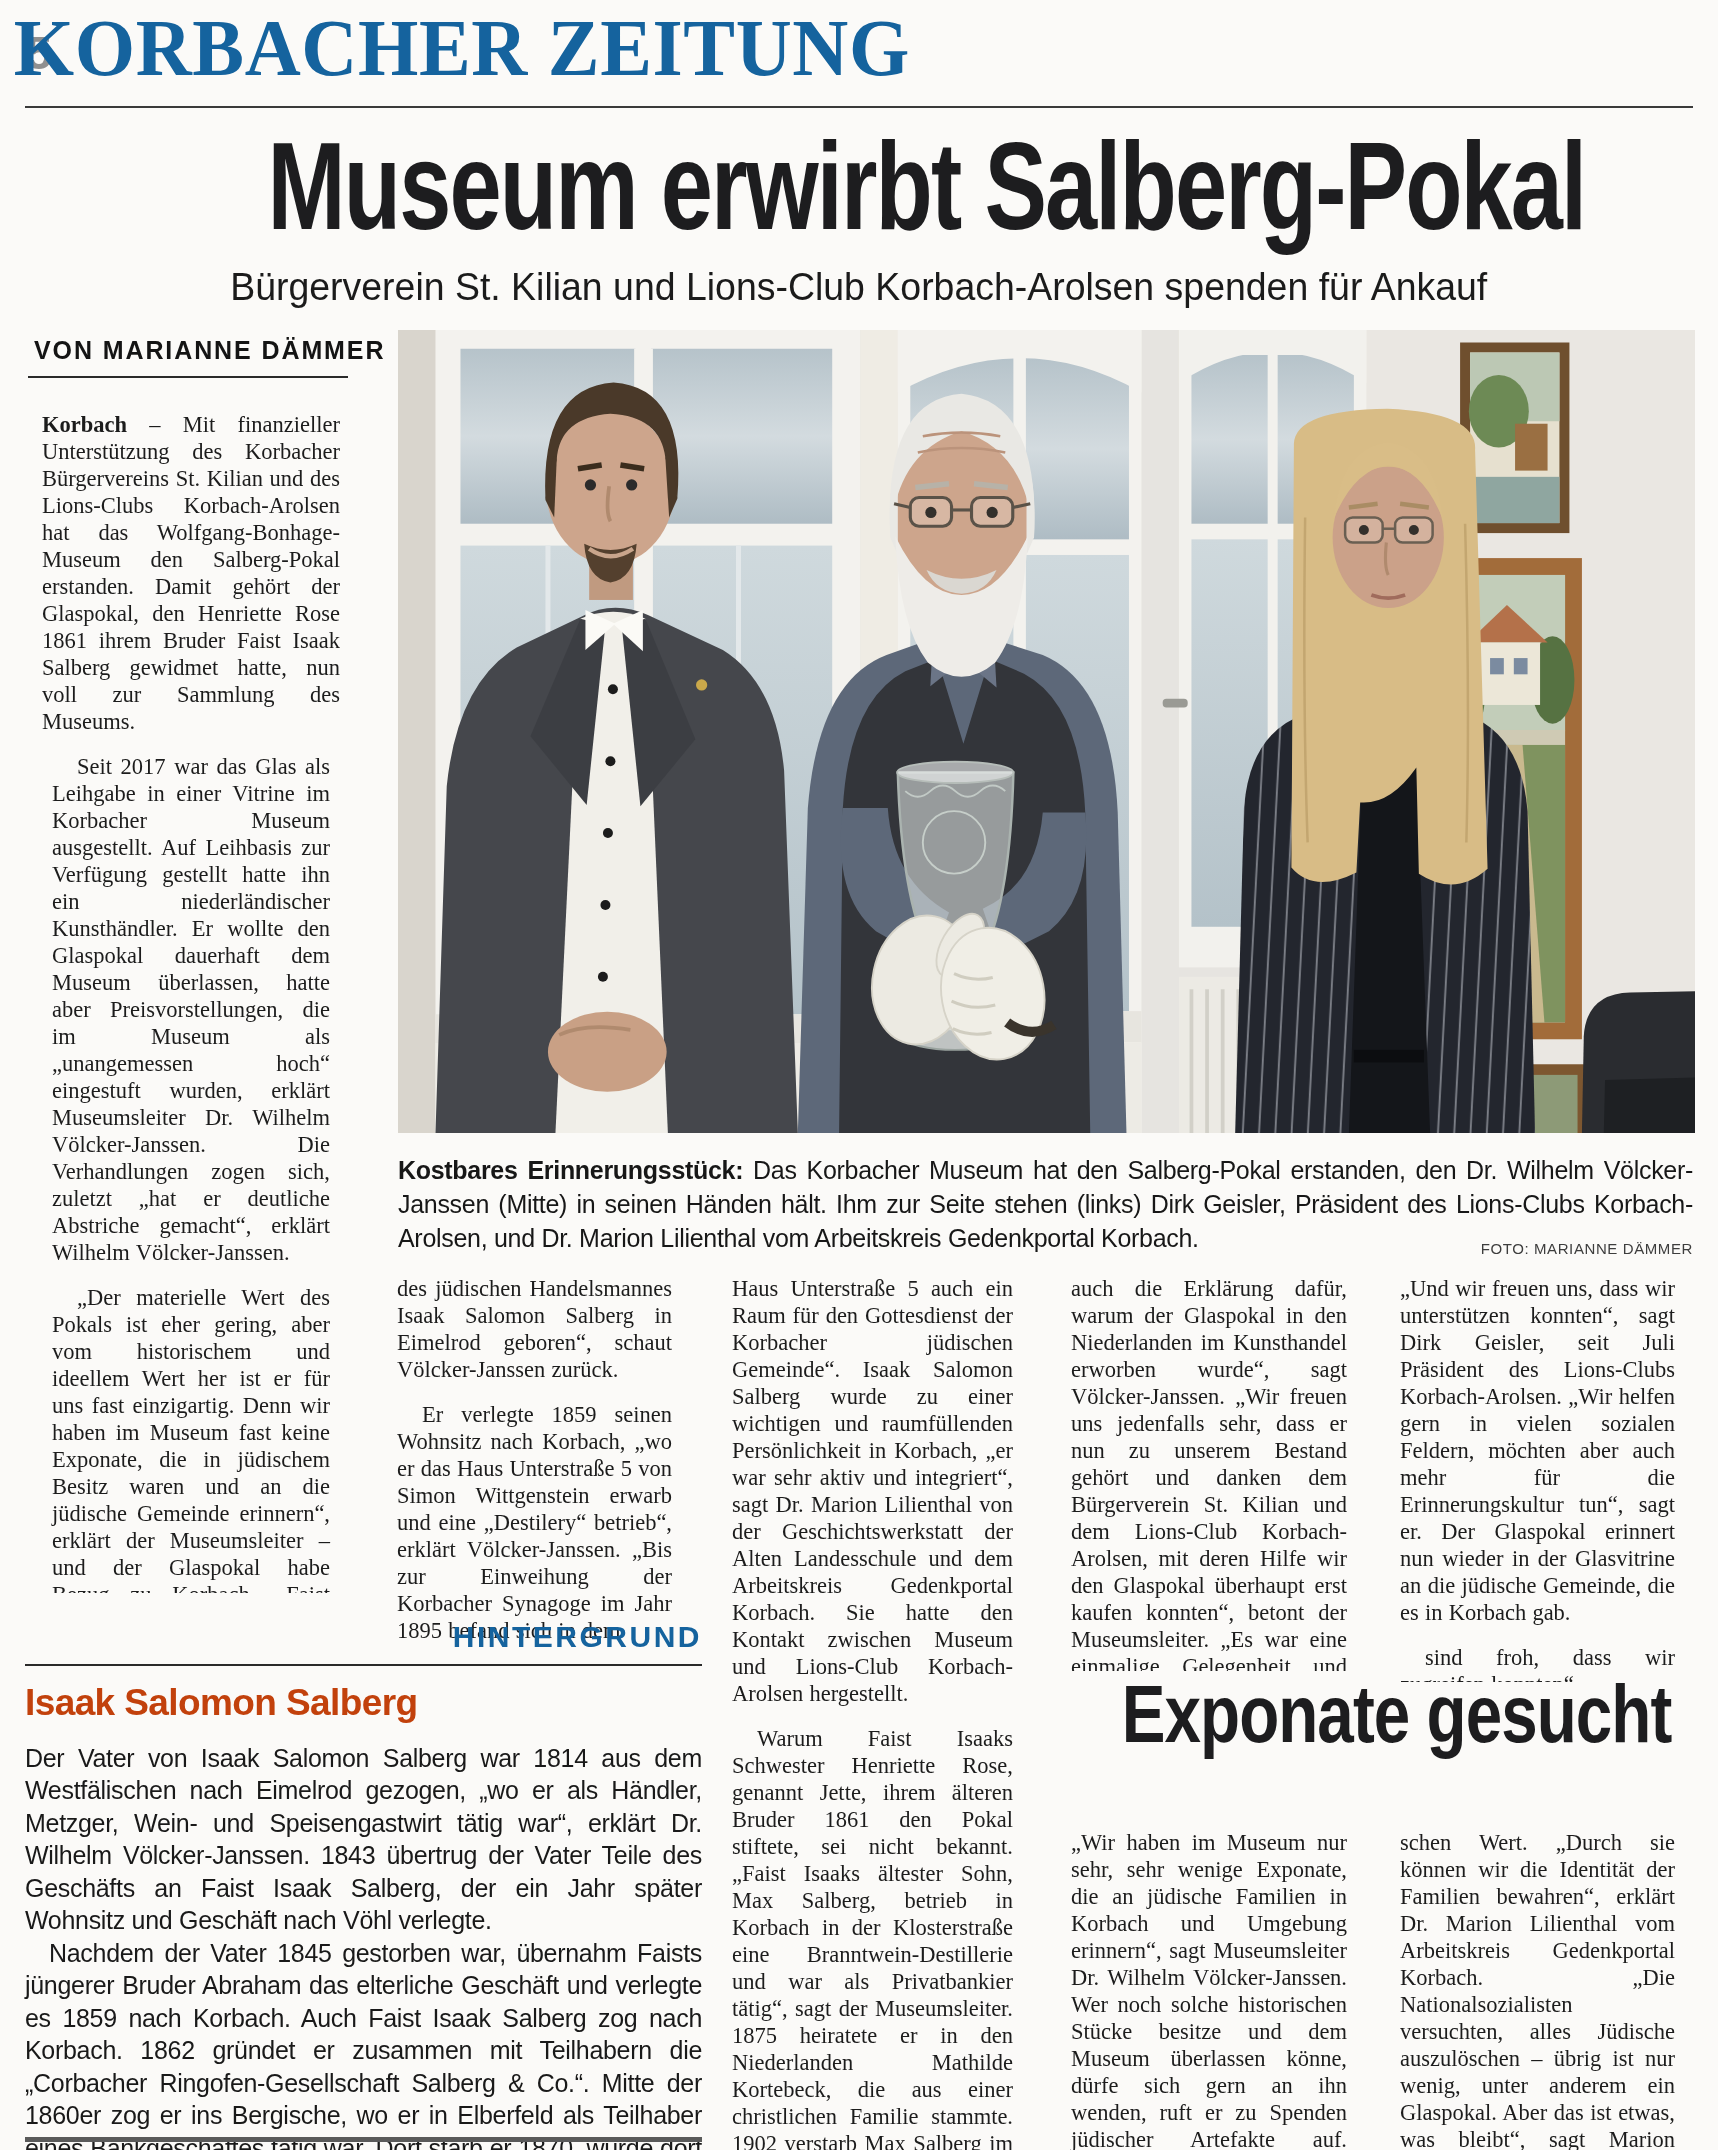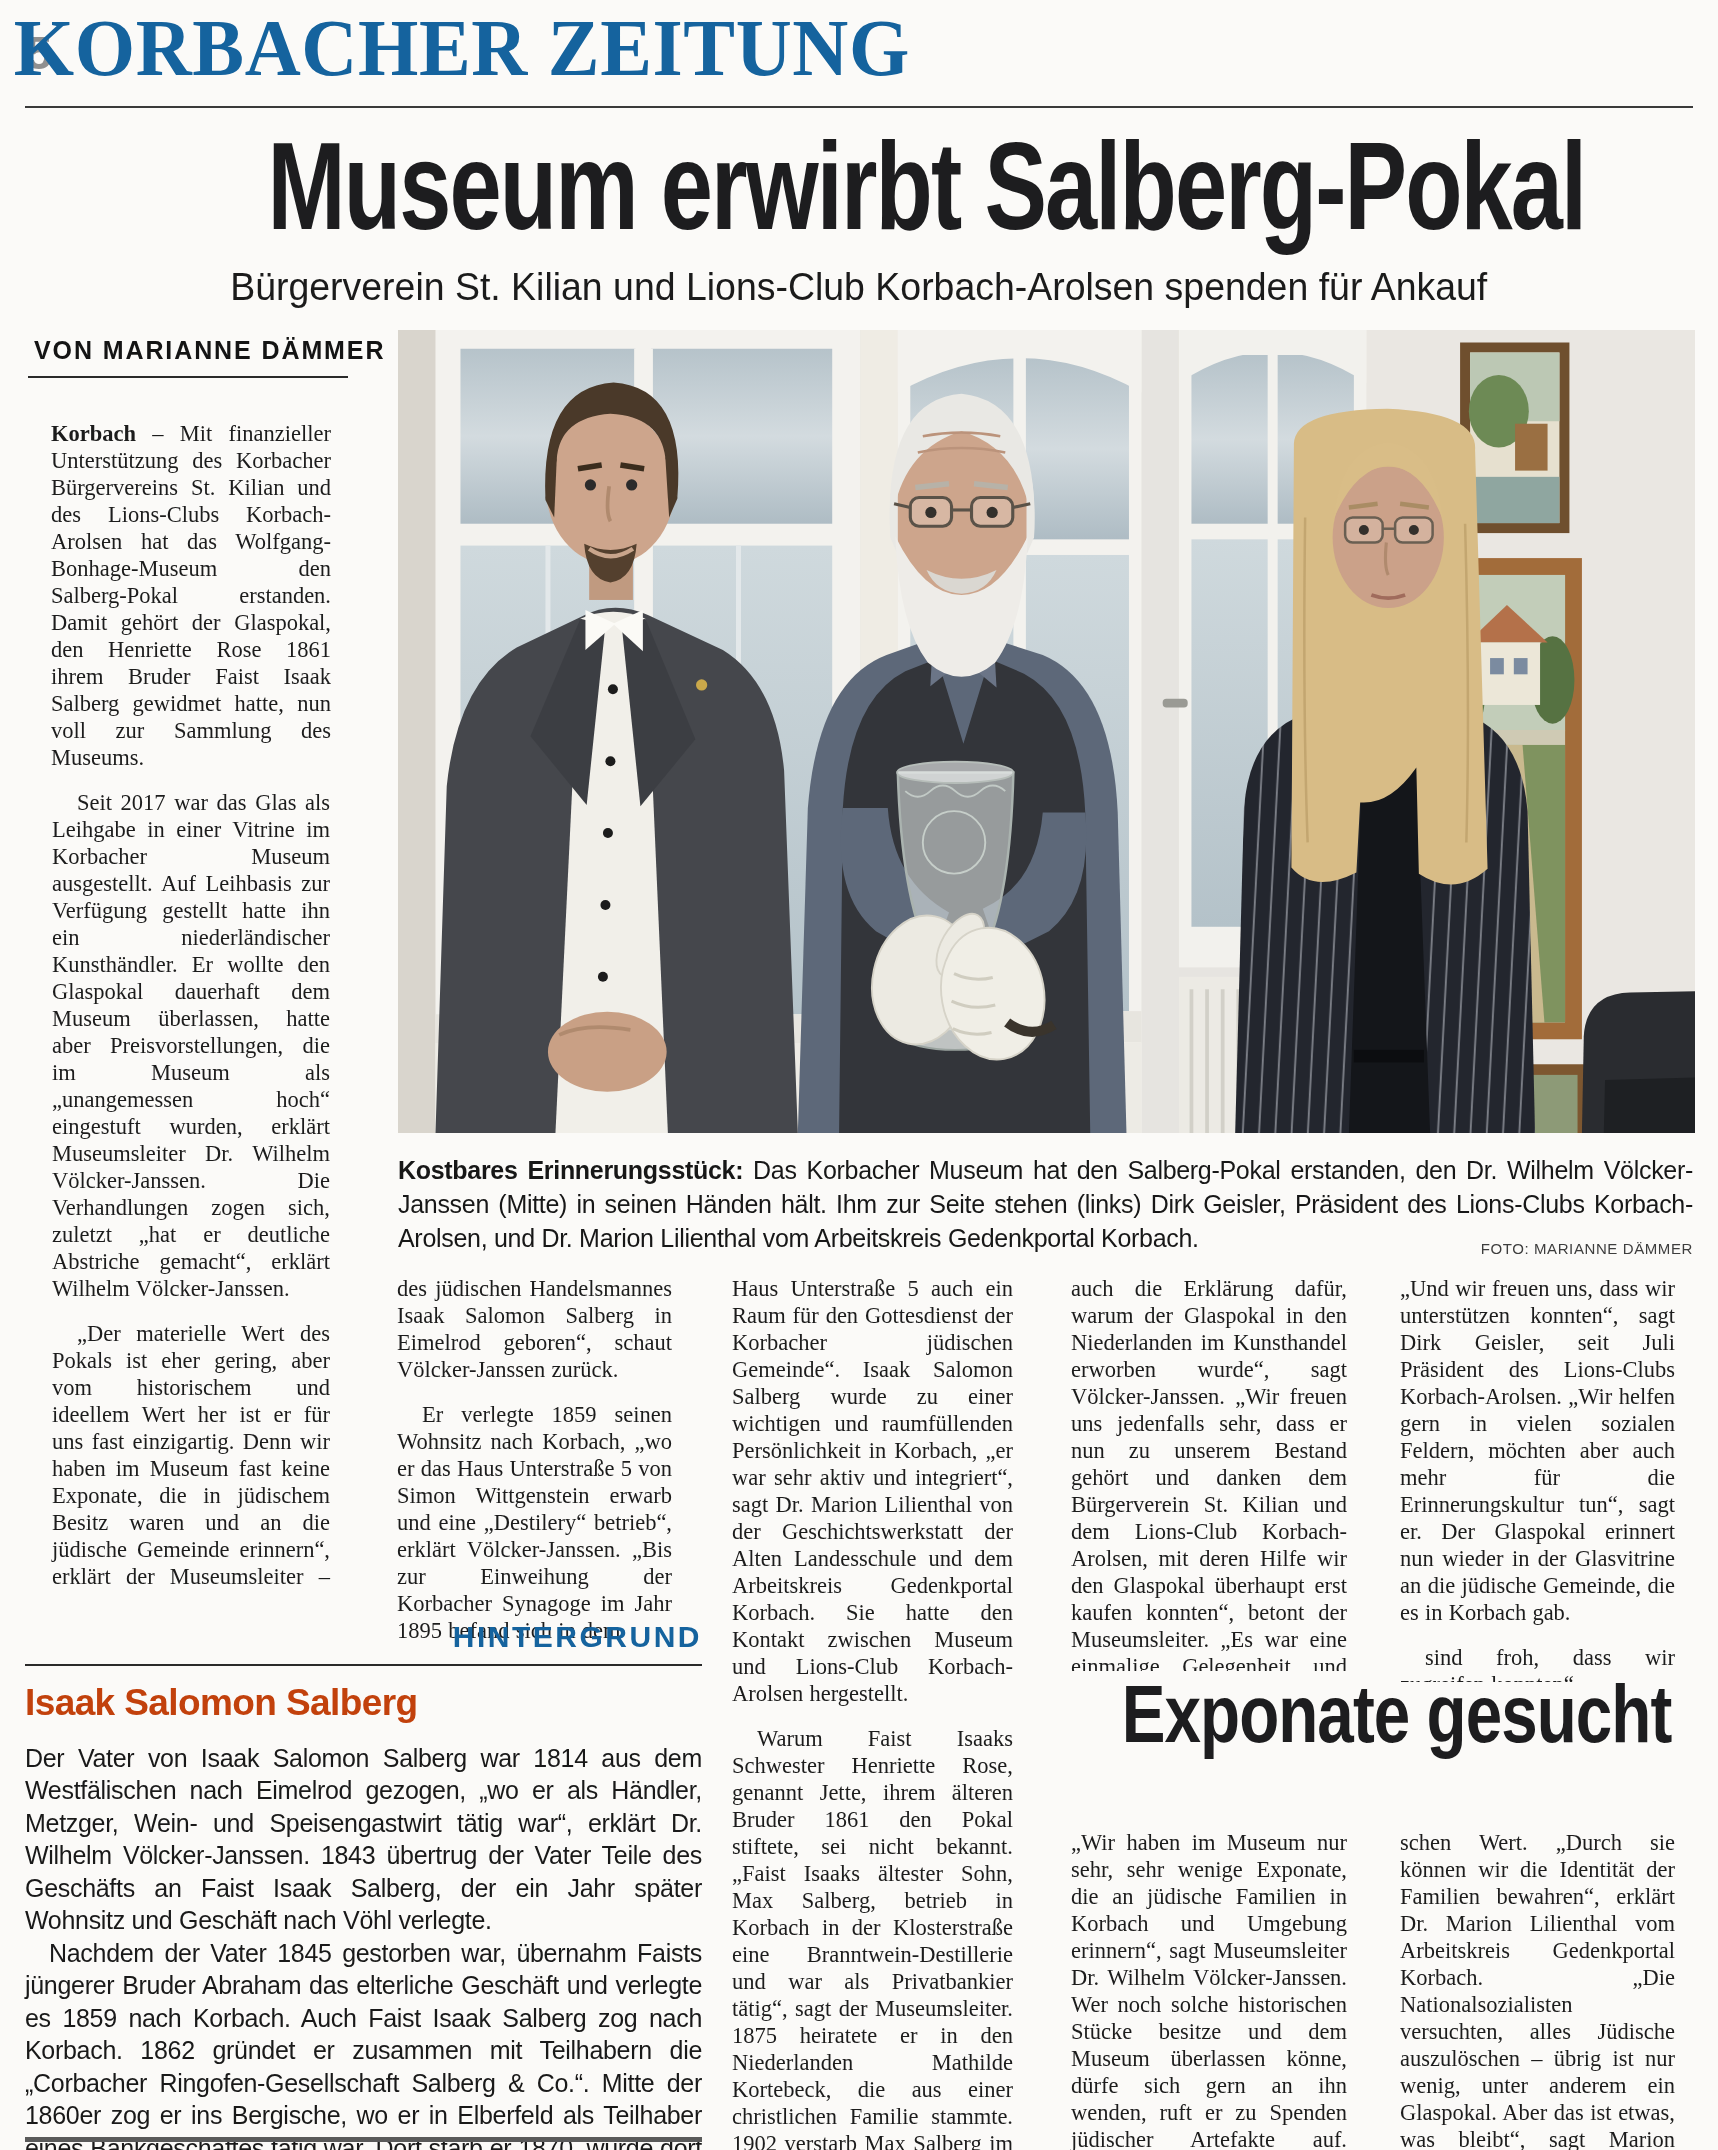--- a/index.html
+++ b/index.html
@@ -40,21 +40,21 @@
     letter-spacing:1.9px; color:#141414;
   }
   .byline-rule { position:absolute; left:28px; top:376px; width:320px; height:1.9px; background:#2a2a2a; }
   
   .serif-col {
     position:absolute; font-size:22.5px; line-height:27px; text-align:justify;
     hyphens:auto; -webkit-hyphens:auto; overflow:hidden; word-spacing:0.6px;
   }
   .serif-col p { margin:18px; text-indent:25px; }
   .serif-col p:first-child { text-indent:0; }
-  .serif-col .lead-p { text-indent:0; margin:17px; }
+  .serif-col .lead-p { text-indent:0; margin:8px; }
   .serif-col .rest p { text-indent:25px; }
   .lead-loc { font-weight:bold; }
   #col1 { left:34px;   top:403px;  width:314px; height:1190px; }
   #col2 { left:379px;  top:1257px; width:311px; height:400px; }
   #col3 { left:714px; top:1257px; width:317px; height:894px; }
   #col4 { left:1053px; top:1257px; width:312px; height:414px; }
   #col5 { left:1382px; top:1257px; width:311px; height:425px; }
   
   .photo { position:absolute; left:398px; top:330px; width:1297px; height:803px; background:#dfe0dc; }
   .photo svg { display:block; width:100%; height:100%; }

